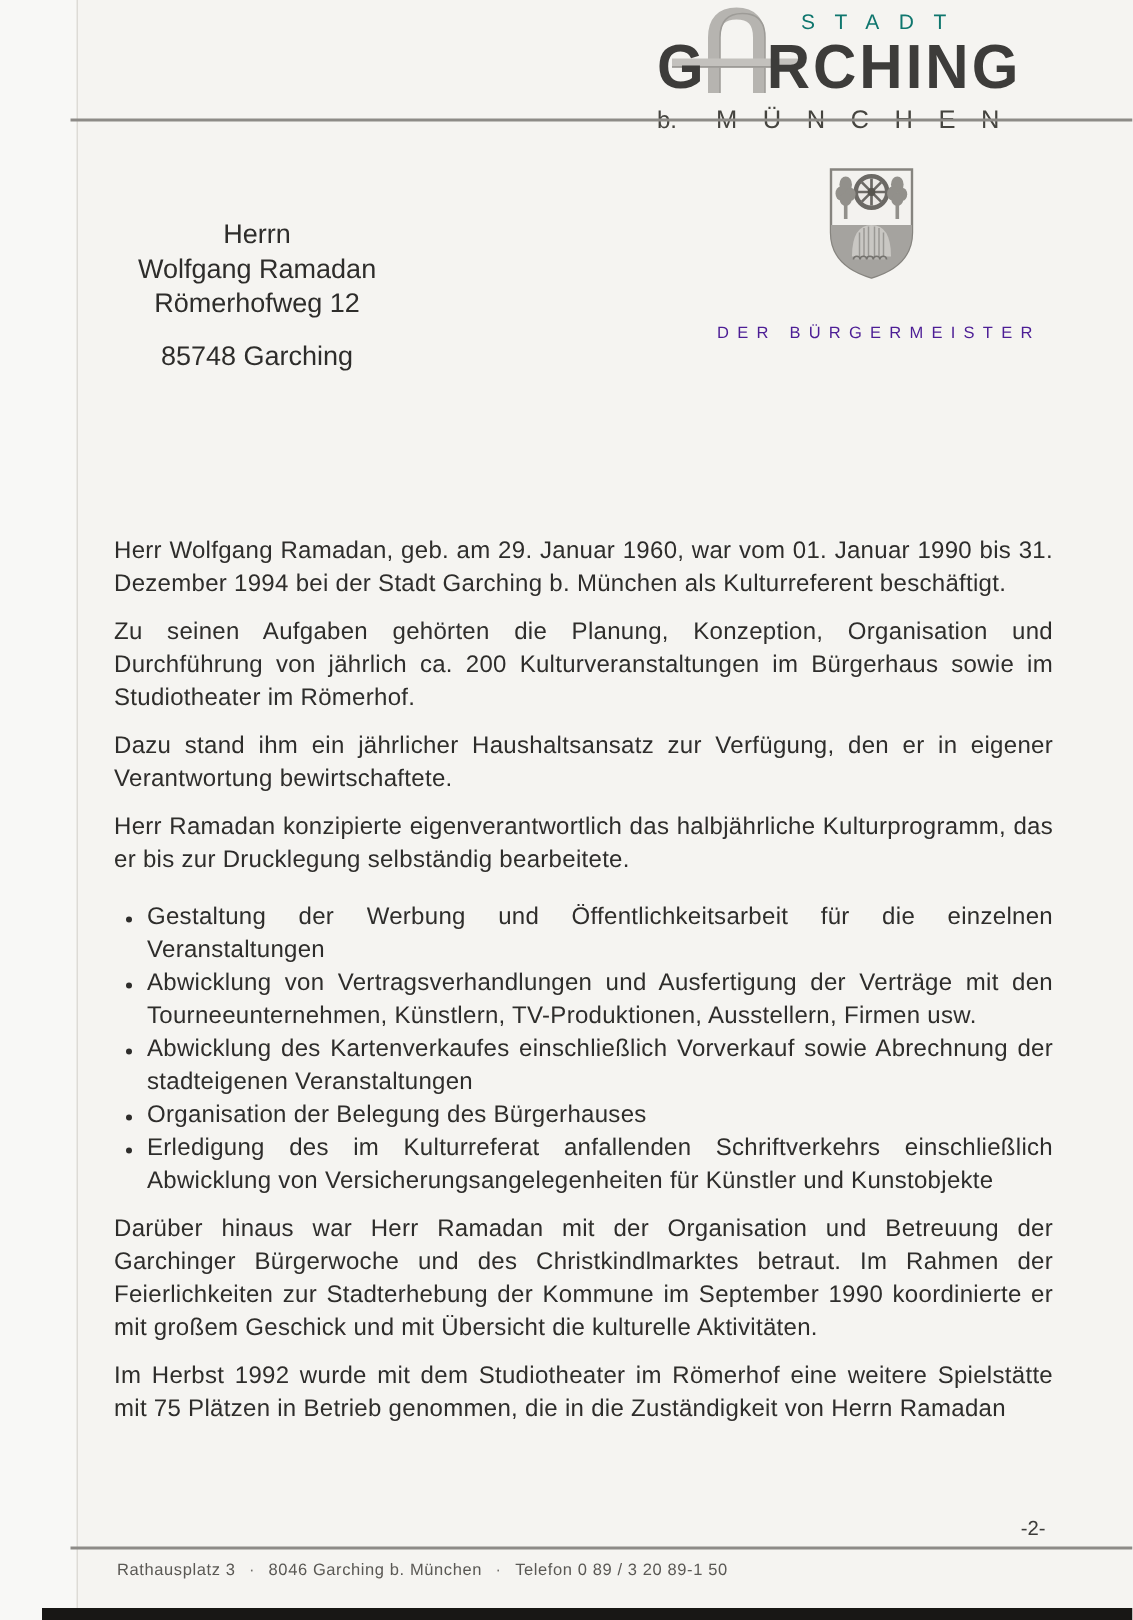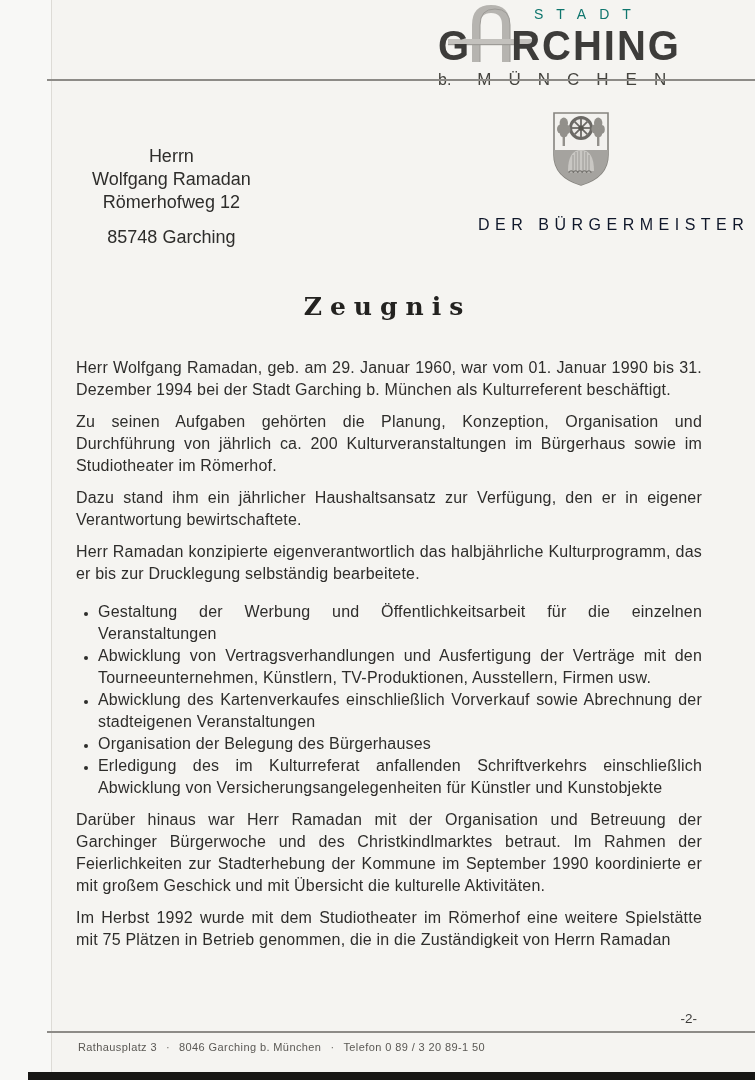--- a/index.html
+++ b/index.html
@@ -32,22 +32,22 @@
   .logo-sub-prefix{font-size:16px;}
   .logo-sub-name{font-size:17px;letter-spacing:17px;margin-left:26px;}
   .header-rule{position:absolute;left:47px;right:0;top:79px;height:2px;background:#8d8b87;}
 
   
   .recipient{position:absolute;left:92px;top:145px;font-size:18px;line-height:23px;text-align:center;}
   .recipient-city{margin-top:12px;}
 
   
   .crest{position:absolute;left:545px;top:109px;}
-  .office-title{position:absolute;left:478px;top:216px;font-size:16px;
-    letter-spacing:5.5px;color:#0f172a;white-space:nowrap;}
+  .office-title{position:absolute;left:478px;top:216px;font-size:11px;
+    letter-spacing:5.5px;color:#4c1d95;white-space:nowrap;}
 
   
   .doc-title{position:absolute;left:75px;top:292px;width:625px;text-align:center;
     font-family:"DejaVu Serif", serif;font-weight:700;font-size:25px;letter-spacing:8px;color:#232220;}
   .body-text{position:absolute;left:76px;top:357px;width:626px;
     font-size:16px;line-height:22px;letter-spacing:0.2px;text-align:justify;}
   .para{margin:0 0 10px 0;}
   .para-tight{margin:0;}
   .bullet-list{margin:16px 0 10px 0;padding:0 0 0 22px;list-style:disc;}
   .bullet-list li{text-align:justify;margin:0;padding-left:0;}
@@ -118,21 +118,20 @@
         <rect x="52" y="27" width="2.4" height="10"></rect>
         <ellipse cx="53.2" cy="14" rx="4.2" ry="5.4"></ellipse>
         <ellipse cx="50" cy="20" rx="3.6" ry="4.6"></ellipse>
         <ellipse cx="56.4" cy="20.5" rx="3.4" ry="4.4"></ellipse>
         <ellipse cx="53.2" cy="24" rx="4" ry="4.2"></ellipse>
       </g>
     </svg>
   </div>
   <div class="office-title">DER BÜRGERMEISTER</div>
 
-  <div class="doc-title">Zeugnis</div>
 
   <div class="body-text">
     <p class="para">Herr Wolfgang Ramadan, geb. am 29. Januar 1960, war vom 01. Januar 1990 bis 31. Dezember 1994 bei der Stadt Garching b. München als Kulturreferent beschäftigt.</p>
     <p class="para">Zu seinen Aufgaben gehörten die Planung, Konzeption, Organisation und Durchführung von jährlich ca. 200 Kulturveranstaltungen im Bürgerhaus sowie im Studiotheater im Römerhof.</p>
     <p class="para">Dazu stand ihm ein jährlicher Haushaltsansatz zur Verfügung, den er in eigener Verantwortung bewirtschaftete.</p>
     <p class="para para-tight">Herr Ramadan konzipierte eigenverantwortlich das halbjährliche Kulturprogramm, das er bis zur Drucklegung selbständig bearbeitete.</p>
     <ul class="bullet-list">
       <li>Gestaltung der Werbung und Öffentlichkeitsarbeit für die einzelnen Veranstaltungen</li>
       <li>Abwicklung von Vertragsverhandlungen und Ausfertigung der Verträge mit den Tourneeunternehmen, Künstlern, TV-Produktionen, Ausstellern, Firmen usw.</li>
       <li>Abwicklung des Kartenverkaufes einschließlich Vorverkauf sowie Abrechnung der stadteigenen Veranstaltungen</li>

